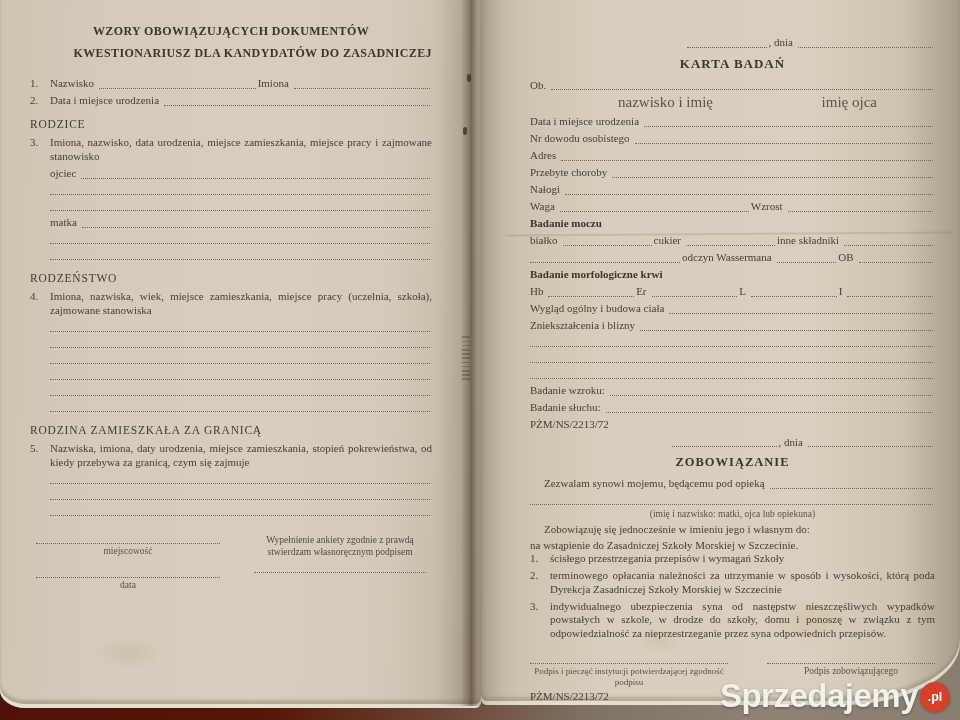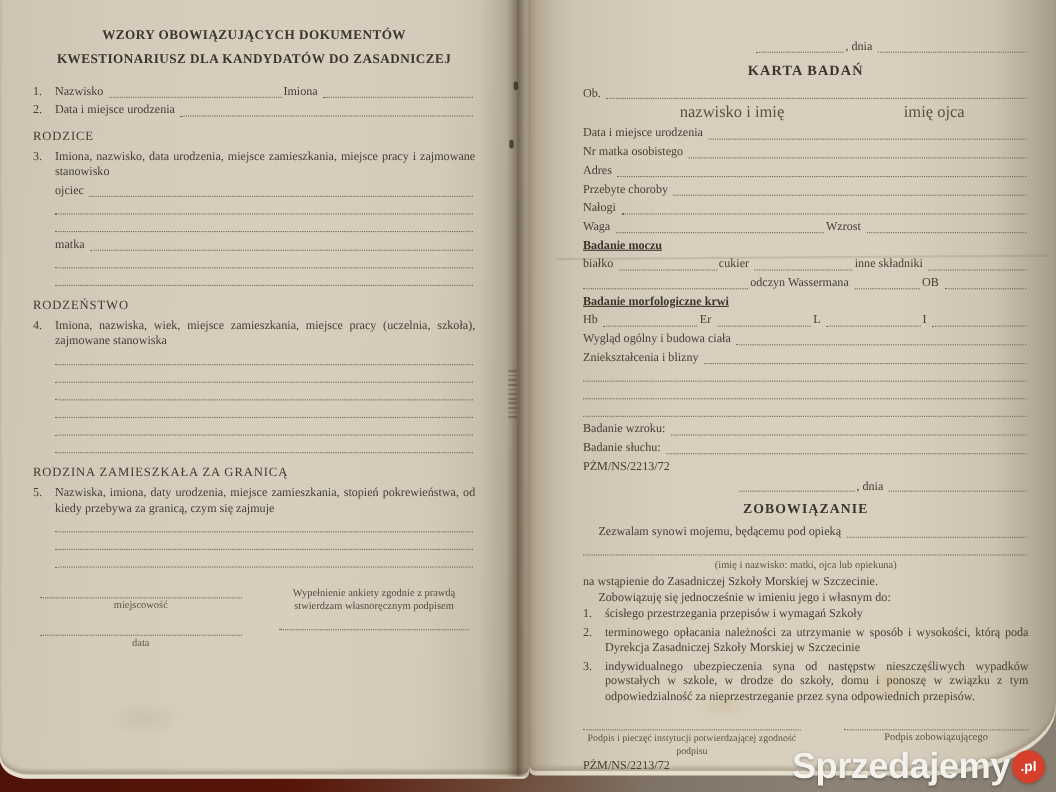--- a/index.html
+++ b/index.html
@@ -49,34 +49,34 @@
   .stain-3 { left: 96px; top: 636px; width: 70px; height: 34px;
     background: radial-gradient(ellipse, rgba(150,128,76,0.14), transparent 70%); }
 
   
   .content { position: absolute; font-size: 11px; line-height: 1.25; }
   .content-left  { left: 30px;  top: 24px; width: 402px; }
   .content-right { left: 530px; top: 36px; width: 405px; }
 
   .title { text-align: center; font-weight: bold; font-size: 12px; letter-spacing: .4px; color: #3b352b; }
   .title + .title { margin-top: 3px; }
-  .title-gap { margin-top: 7px !important; }
+  .title-gap { margin-top: 7px !important; text-align: right; }
 
   .row { display: flex; align-items: flex-end; min-height: 14px; margin-bottom: 3px; }
   .row .lbl { white-space: nowrap; }
   .fill { flex: 1 1 auto; border-bottom: 1.3px dotted #6f6757; margin: 0 2px 2px 5px; min-width: 8px; height: 2px; }
   .fill.nogap { margin-left: 0; }
   .blank-row { height: 13px; margin-bottom: 3px; display: flex; align-items: flex-end; }
   .indent { margin-left: 20px; }
 
   .h-caps { letter-spacing: .8px; font-size: 11.5px; margin: 9px 0 5px; color: #413b30; }
   .q { display: flex; margin-bottom: 3px; }
   .qn { width: 20px; flex: none; }
   .qt { flex: 1; text-align: justify; }
-  .bold { font-weight: bold; color: #3b352b; text-decoration: underline; }
+  .bold { font-weight: bold; color: #3b352b; }
 
   .caps-row { display: flex; font-size: 15px; color: #595344; margin: -2px 0 3px; }
   .caps-row .c1 { margin-left: 88px; }
   .caps-row .c2 { margin-left: auto; margin-right: 58px; }
 
   .bottom-left-block { display: flex; margin-top: 16px; }
   .blb-col-a { flex: 0 0 218px; padding-right: 22px; }
   .sig-line { border-bottom: 1.3px dotted #6f6757; height: 10px; margin: 0 6px; }
   .sig-cap { text-align: center; font-size: 9.5px; color: #595344; margin-top: 2px; }
   .blb-col-b { flex: 1; font-size: 9.5px; line-height: 1.3; text-align: center; color: #514b3e; }
@@ -237,21 +237,21 @@
     <div class="caps-row">
       <span class="c1">nazwisko i imię</span>
       <span class="c2">imię ojca</span>
     </div>
 
     <div class="row">
       <span class="lbl">Data i miejsce urodzenia</span>
       <span class="fill"></span>
     </div>
     <div class="row">
-      <span class="lbl">Nr matka osobistego</span>
+      <span class="lbl">Nr dowodu osobistego</span>
       <span class="fill"></span>
     </div>
     <div class="row">
       <span class="lbl">Adres</span>
       <span class="fill"></span>
     </div>
     <div class="row">
       <span class="lbl">Przebyte choroby</span>
       <span class="fill"></span>
     </div>
@@ -331,22 +331,22 @@
     <div class="center-heading" style="font-size:12.5px">ZOBOWIĄZANIE</div>
 
     <div class="row">
       <span class="lbl" style="padding-left:14px">Zezwalam synowi mojemu, będącemu pod opieką</span>
       <span class="fill"></span>
     </div>
     <div class="blank-row">
         <span class="fill nogap"></span>
       </div>
     <div class="sig-cap" style="margin:-1px 0 2px">(imię i nazwisko: matki, ojca lub opiekuna)</div>
+    <div style="padding-left:14px; margin-bottom:2px">Zobowiązuję się jednocześnie w imieniu jego i własnym do:</div>
     <div>na wstąpienie do Zasadniczej Szkoły Morskiej w Szczecinie.</div>
-    <div style="padding-left:14px; margin-bottom:2px">Zobowiązuję się jednocześnie w imieniu jego i własnym do:</div>
 
     <div class="q">
       <span class="qn">1.</span>
       <span class="qt">ścisłego przestrzegania przepisów i wymagań Szkoły</span>
     </div>
     <div class="q">
       <span class="qn">2.</span>
       <span class="qt">terminowego opłacania należności za utrzymanie w sposób i wysokości, którą poda Dyrekcja Zasadniczej Szkoły Morskiej w Szczecinie</span>
     </div>
     <div class="q">

